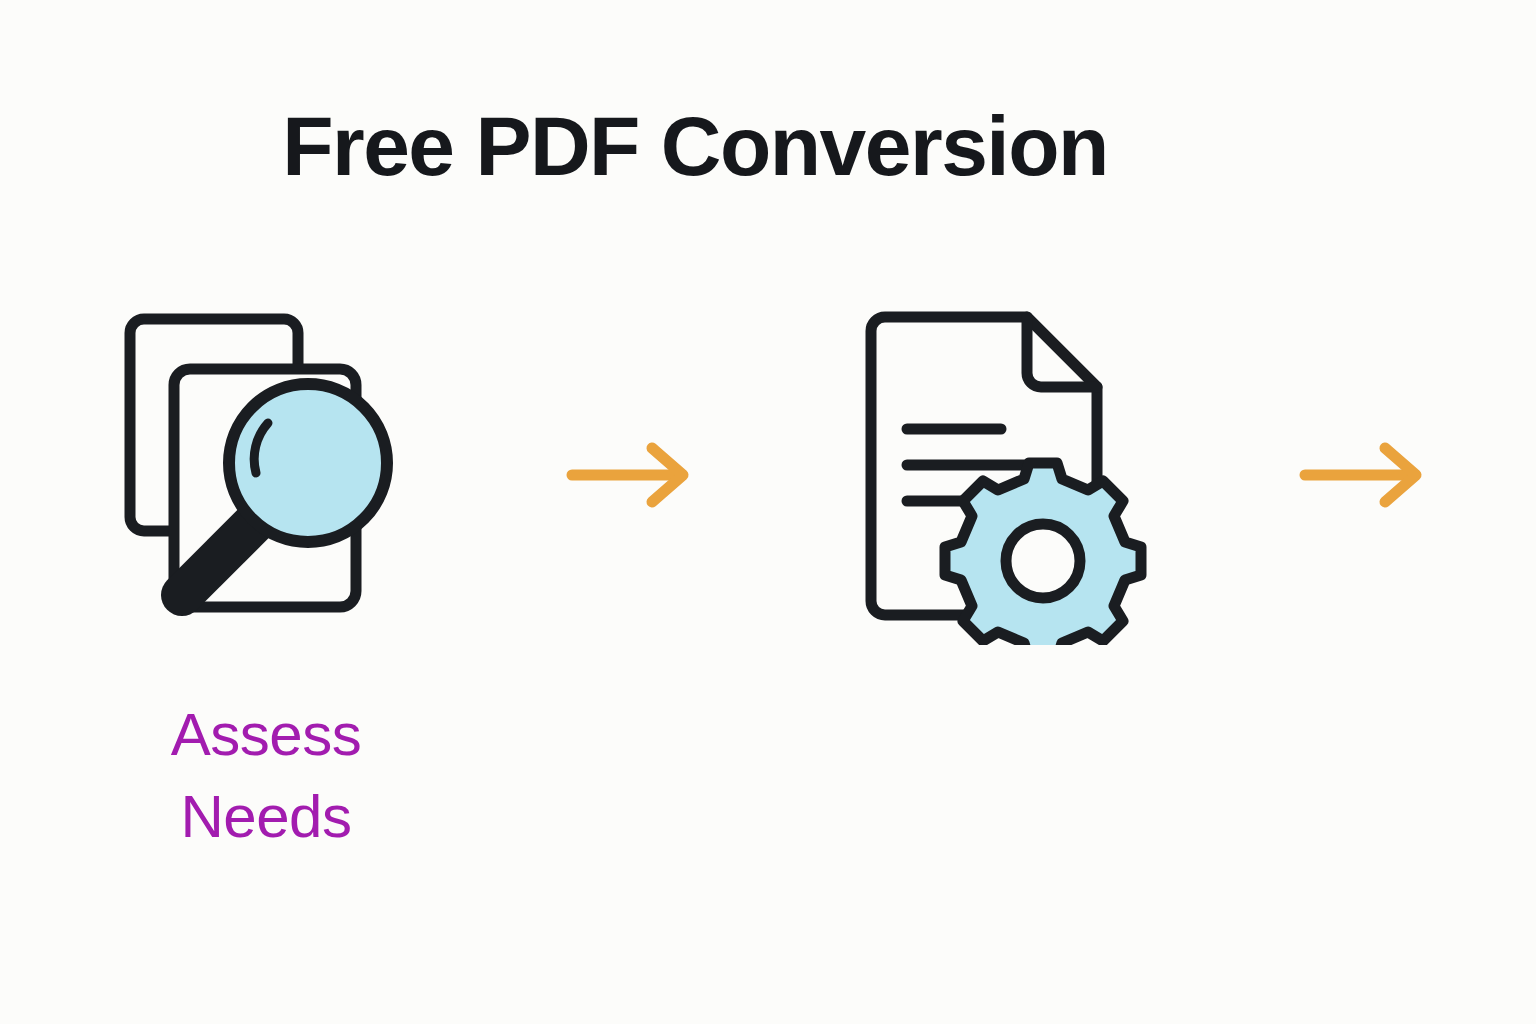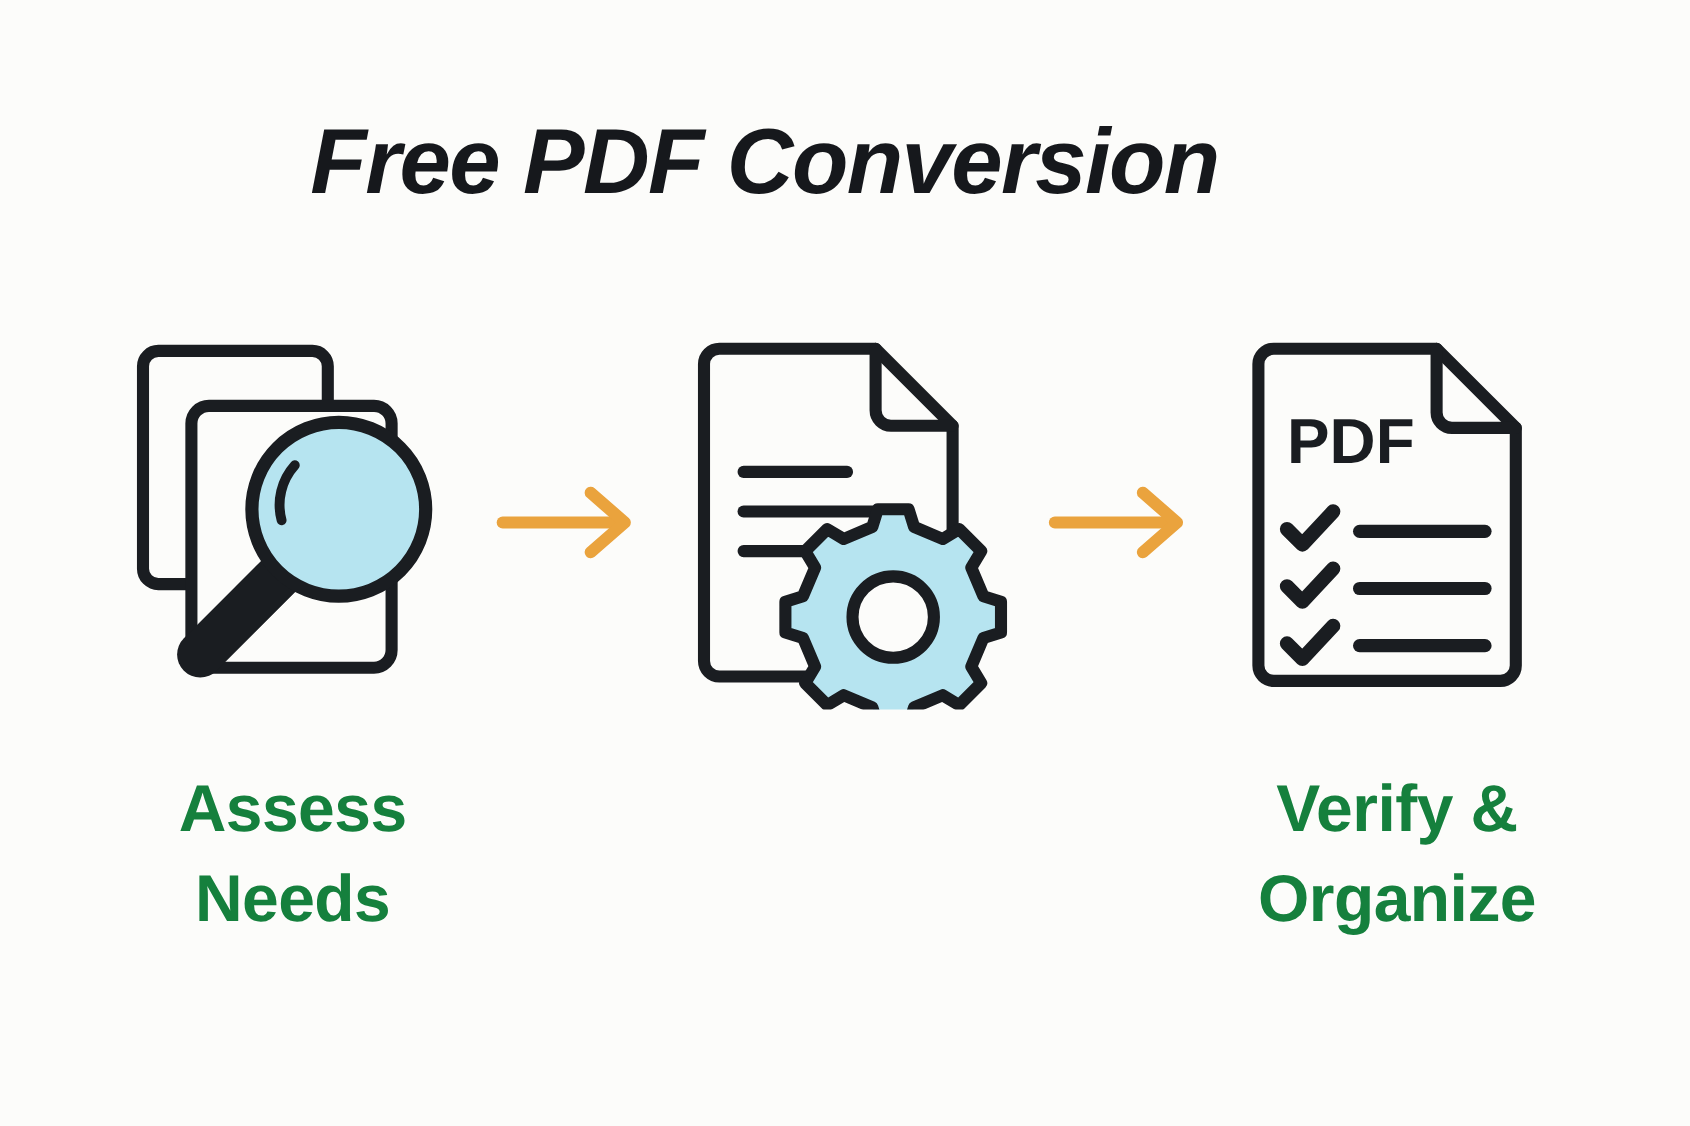--- a/index.html
+++ b/index.html
@@ -28,21 +28,20 @@
     top: 104px;
     left: 0;
     width: 1390px;
     text-align: center;
     font-size: 84px;
     font-weight: 700;
     letter-spacing: -1.5px;
     color: #16181c;
     line-height: 1;
     white-space: nowrap;
-    font-style: italic;
   }
 
   
   .flow {
     position: absolute;
     top: 300px;
     left: 96px;
     width: 1344px;
     height: 580px;
     display: flex;
@@ -68,22 +67,22 @@
 
   .icon-wrap svg {
     display: block;
   }
 
   .step-label {
     margin-top: 44px;
     text-align: center;
     font-size: 60px;
     line-height: 1.36;
-    font-weight: 700;
-    color: #15803d;
+    font-weight: 400;
+    color: #a21caf;
     letter-spacing: -0.5px;
     white-space: pre-line;
   }
 
   .arrow-wrap {
     width: 150px;
     height: 350px;
     display: flex;
     align-items: center;
     justify-content: center;
@@ -167,39 +166,15 @@
       </div>
     </div>
 
     <div class="arrow-wrap">
       <svg width="132" height="70" viewBox="0 0 132 70" fill="none" xmlns="http://www.w3.org/2000/svg">
         <line x1="6" y1="35" x2="110" y2="35" stroke="#eaa33d" stroke-width="11" stroke-linecap="round"></line>
         <polyline points="86,8 117,35 86,62" stroke="#eaa33d" stroke-width="11" fill="none" stroke-linecap="round" stroke-linejoin="round"></polyline>
       </svg>
     </div>
 
-    <div class="step">
-      <div class="icon-wrap">
-        <svg width="300" height="340" viewBox="0 0 300 340" fill="none" xmlns="http://www.w3.org/2000/svg">
-
-          <path d="M 24 26 A 14 14 0 0 1 38 12 L 186 12 L 258 84
-                   L 258 300 A 14 14 0 0 1 244 314 L 38 314
-                   A 14 14 0 0 1 24 300 Z" fill="#fcfcfa" stroke="#1a1d21" stroke-width="11" stroke-linejoin="round"></path>
-          <path d="M 186 12 L 186 70 A 14 14 0 0 0 200 84 L 258 84" fill="none" stroke="#1a1d21" stroke-width="11" stroke-linecap="round" stroke-linejoin="round"></path>
-
-          <text x="50" y="116" font-family="Liberation Sans, sans-serif" font-size="58" font-weight="700" fill="#1a1d21">PDF</text>
-
-          <polyline points="50,176 64,190 92,160" fill="none" stroke="#1a1d21" stroke-width="13" stroke-linecap="round" stroke-linejoin="round"></polyline>
-          <line x1="116" y1="178" x2="230" y2="178" stroke="#1a1d21" stroke-width="12" stroke-linecap="round"></line>
-
-          <polyline points="50,228 64,242 92,212" fill="none" stroke="#1a1d21" stroke-width="13" stroke-linecap="round" stroke-linejoin="round"></polyline>
-          <line x1="116" y1="230" x2="230" y2="230" stroke="#1a1d21" stroke-width="12" stroke-linecap="round"></line>
-
-          <polyline points="50,280 64,294 92,264" fill="none" stroke="#1a1d21" stroke-width="13" stroke-linecap="round" stroke-linejoin="round"></polyline>
-          <line x1="116" y1="282" x2="230" y2="282" stroke="#1a1d21" stroke-width="12" stroke-linecap="round"></line>
-        </svg>
-      </div>
-      <div class="step-label">Verify &amp;
-Organize</div>
-    </div>
 
   </div>
 </div>
 
 </body></html>

